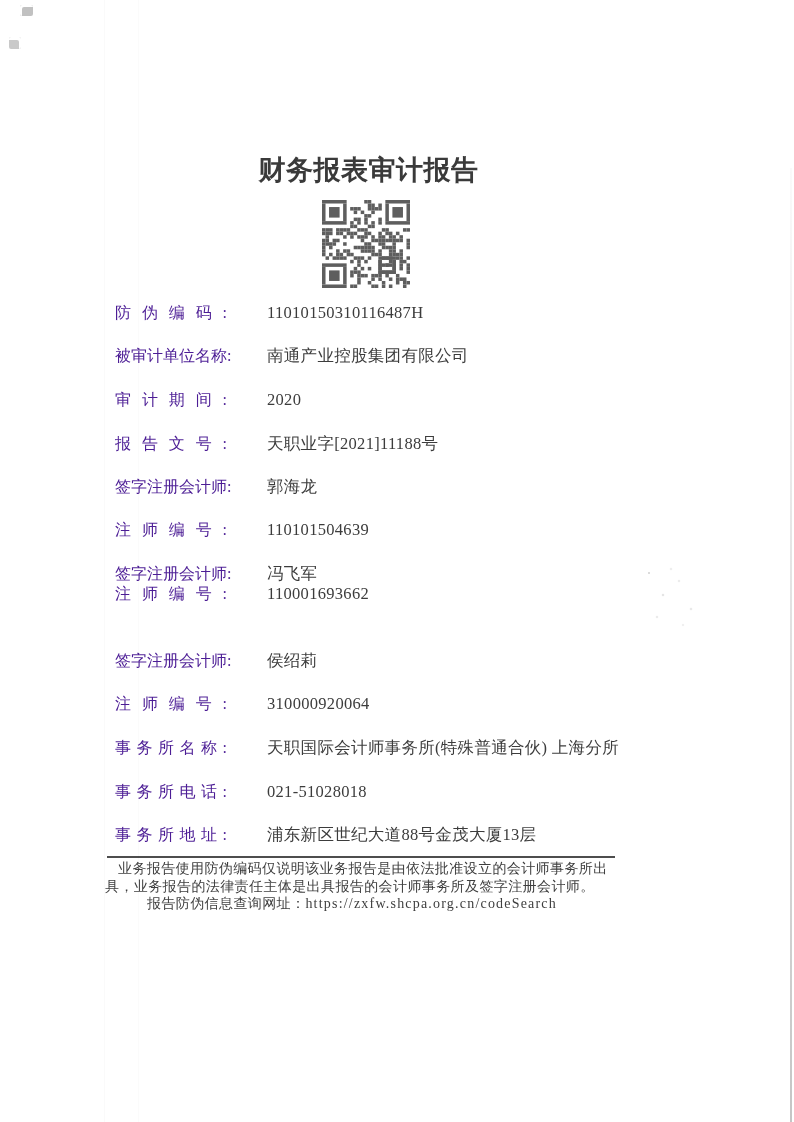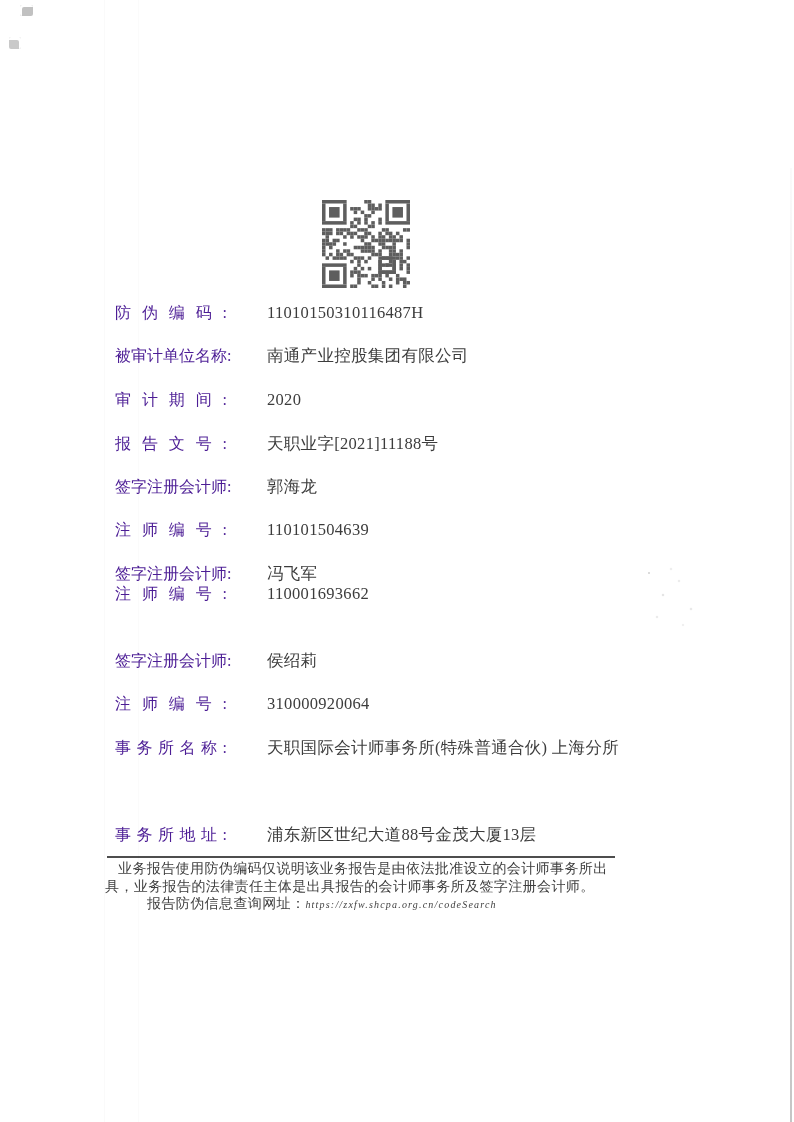--- a/index.html
+++ b/index.html
@@ -22,21 +22,21 @@
   }
   .field-value {
     display:inline-block; margin-left:40px; font-size:16.5px; color:#3c3c3c;
     vertical-align:top; letter-spacing:0.3px;
   }
   .footer-rule { position:absolute; left:107px; top:856px; width:508px; height:2px; background:#4d4d4d; }
   .footer-line { position:absolute; font-size:14px; color:#3e3e3e; letter-spacing:0.4px; white-space:nowrap; line-height:17px; }
   .footer-line1 { left:118px; top:861px;font-family:Liberation Mono, monospace; }
   .footer-line2 { left:105px; top:878px; }
   .footer-line3 { left:147px; top:895px; }
-  .footer-url { font-size:10px; letter-spacing:1.2px;font-style:italic; }
+  .footer-url { font-size:14px; letter-spacing:1.2px; }
   
   .edge-line {
     position:absolute; right:2px; top:168px; bottom:0; width:2px;
     background:linear-gradient(to bottom, rgba(160,160,160,0.05), rgba(150,150,150,0.55));
   }
   .corner-mark-1 { position:absolute; left:20px; top:5px; width:13px; height:11px; background:#8f8f8f; opacity:0.55; border-radius:2px; box-shadow:inset 2px 2px 0 #fff; }
   .corner-mark-2 { position:absolute; left:9px; top:37px; width:12px; height:12px; background:#949494; opacity:0.5; border-radius:2px; box-shadow:inset -2px 3px 0 #fff; }
   .speckle {
     position:absolute; left:648px; top:572px; width:2px; height:2px;
     background:rgba(130,130,130,0.28);
@@ -45,20 +45,21 @@
                 34px 52px 1px rgba(140,140,140,0.16), 22px -4px 1px rgba(140,140,140,0.18);
   }
   .streak-1 { position:absolute; left:104px; top:0; bottom:0; width:1px; background:rgba(0,0,0,0.018); }
   .streak-2 { position:absolute; left:138px; top:0; bottom:0; width:1px; background:rgba(0,0,0,0.015); }
 </style>
 </head>
 <body>
 
 <div class="page">
 
+  <div class="doc-title">财务报表审计报告</div>
 
   <div class="qr-box"><svg xmlns="http://www.w3.org/2000/svg" width="88" height="88" viewBox="0 0 88 88">
         <rect x="42.24" y="0.00" width="3.52" height="3.52" fill="#5e5e5e"></rect>
         <rect x="45.76" y="0.00" width="3.52" height="3.52" fill="#5e5e5e"></rect>
         <rect x="45.76" y="3.52" width="3.52" height="3.52" fill="#5e5e5e"></rect>
         <rect x="49.28" y="3.52" width="3.52" height="3.52" fill="#5e5e5e"></rect>
         <rect x="56.32" y="3.52" width="3.52" height="3.52" fill="#5e5e5e"></rect>
         <rect x="28.16" y="7.04" width="3.52" height="3.52" fill="#5e5e5e"></rect>
         <rect x="31.68" y="7.04" width="3.52" height="3.52" fill="#5e5e5e"></rect>
         <rect x="35.20" y="7.04" width="3.52" height="3.52" fill="#5e5e5e"></rect>
@@ -312,20 +313,23 @@
   </div>
   <div class="field-row" style="top:651px">
     <span class="field-label">签字注册会计师:</span><span class="field-value">侯绍莉</span>
   </div>
   <div class="field-row" style="top:694px">
     <span class="field-label">注师编号:</span><span class="field-value">310000920064</span>
   </div>
   <div class="field-row" style="top:738px">
     <span class="field-label">事务所名称:</span><span class="field-value">天职国际会计师事务所(特殊普通合伙) 上海分所</span>
   </div>
+  <div class="field-row" style="top:782px">
+    <span class="field-label">事务所电话:</span><span class="field-value">021-51028018</span>
+  </div>
   <div class="field-row" style="top:825px">
     <span class="field-label">事务所地址:</span><span class="field-value">浦东新区世纪大道88号金茂大厦13层</span>
   </div>
 
   <div class="footer-rule"></div>
   <div class="footer-line footer-line1">业务报告使用防伪编码仅说明该业务报告是由依法批准设立的会计师事务所出</div>
   <div class="footer-line footer-line2">具，业务报告的法律责任主体是出具报告的会计师事务所及签字注册会计师。</div>
   <div class="footer-line footer-line3"><span>报告防伪信息查询网址：</span><span class="footer-url">https://zxfw.shcpa.org.cn/codeSearch</span></div>
 
   <div class="edge-line"></div>

